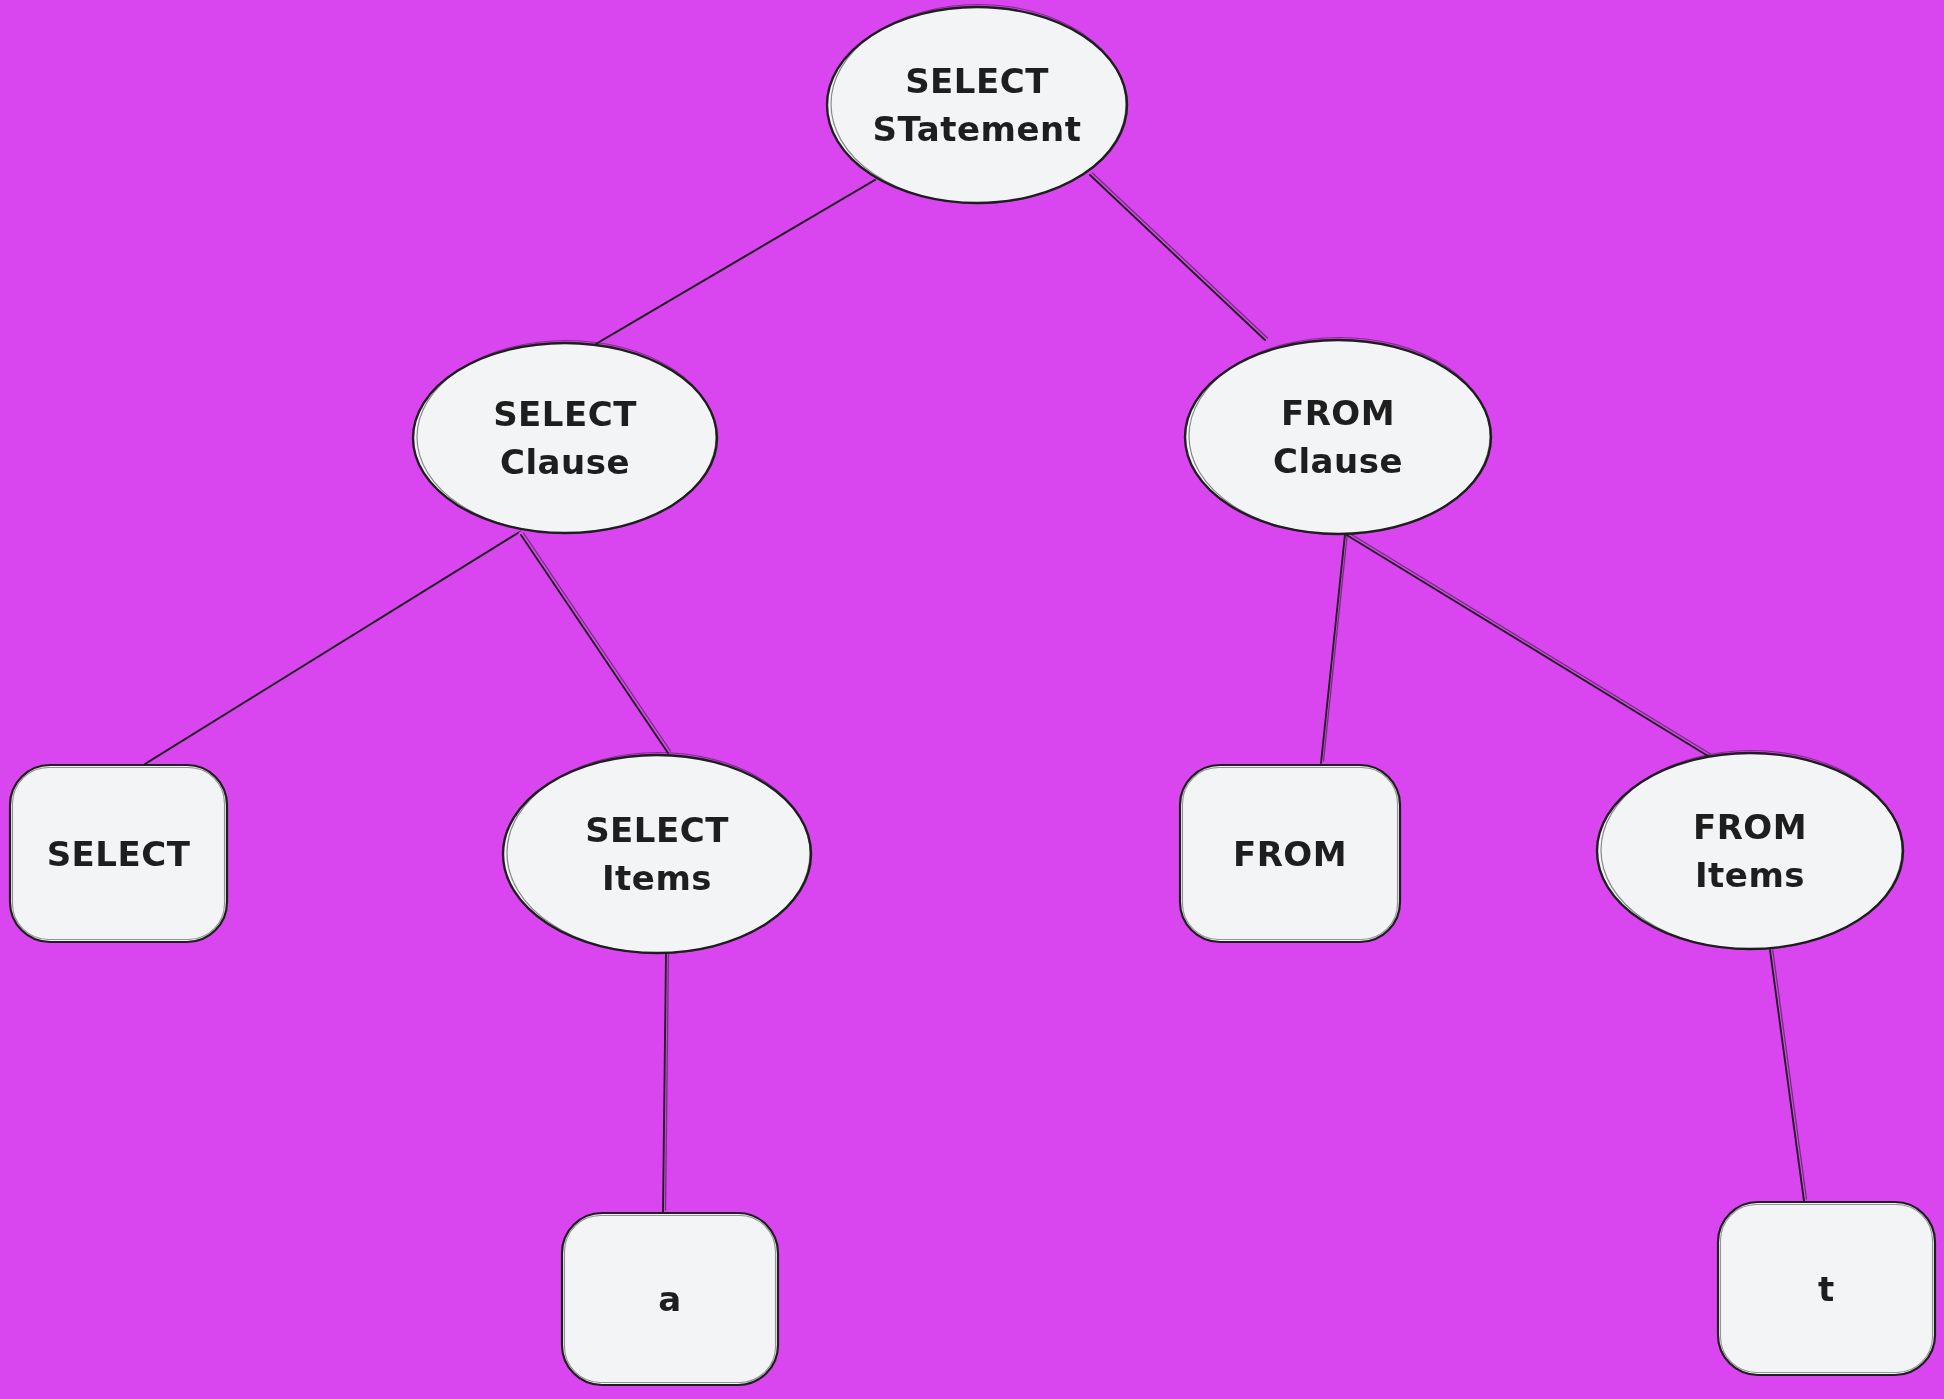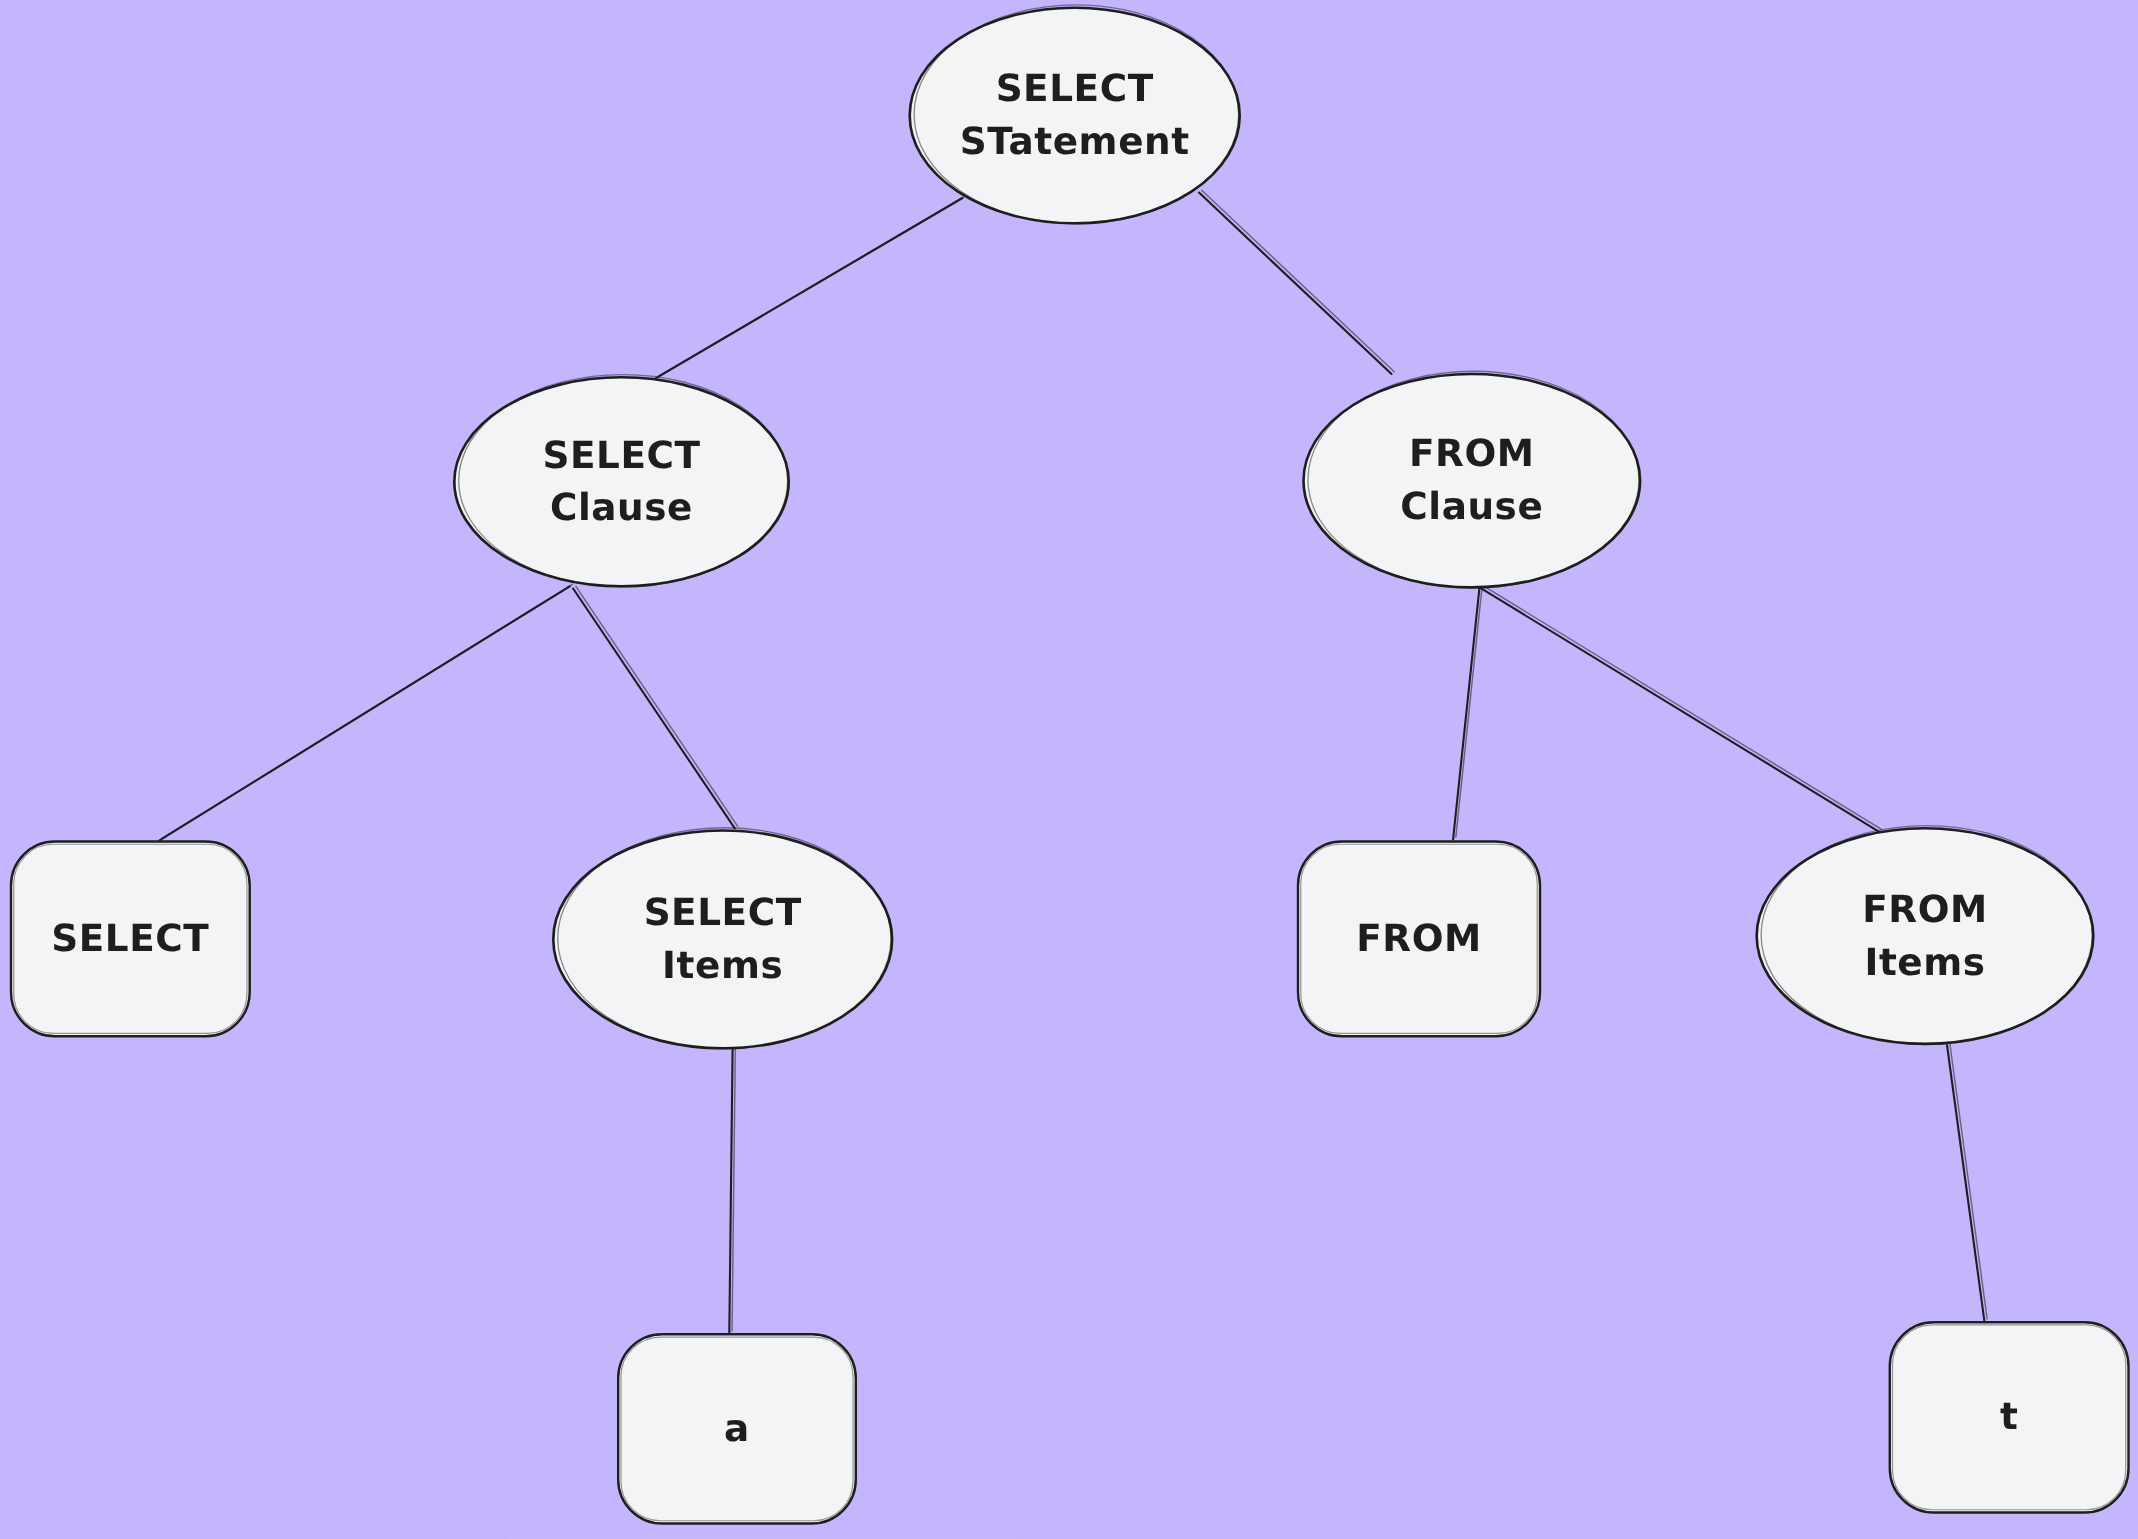--- a/index.html
+++ b/index.html
@@ -4,21 +4,21 @@
 <style>
   html, body {
     margin: 0;
     padding: 0;
     background: #e9eaec;
   }
   .canvas {
     position: relative;
     width: 1944px;
     height: 1399px;
-    background: #c4b5fd;
+    background: #d946ef;
     overflow: hidden;
     font-family: "DejaVu Sans", "Liberation Sans", sans-serif;
   }
   svg.diagram {
     position: absolute;
     inset: 0;
     width: 100%;
     height: 100%;
   }
   svg.diagram text {

